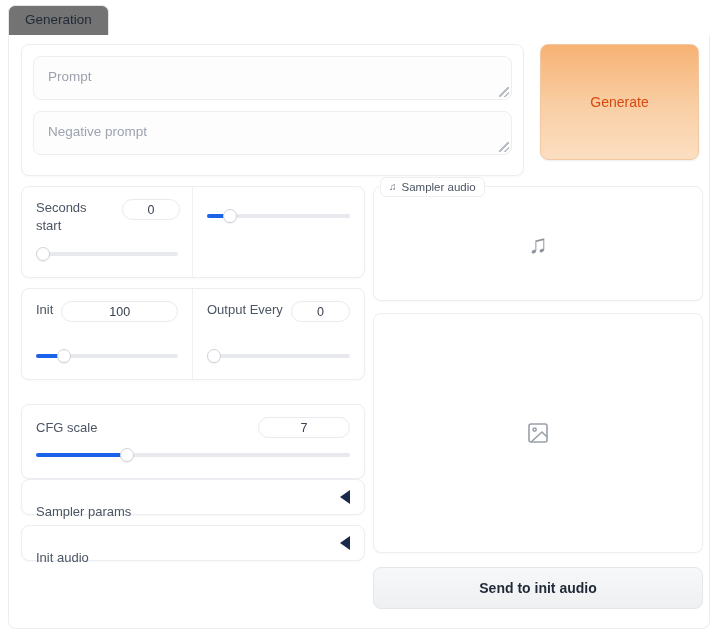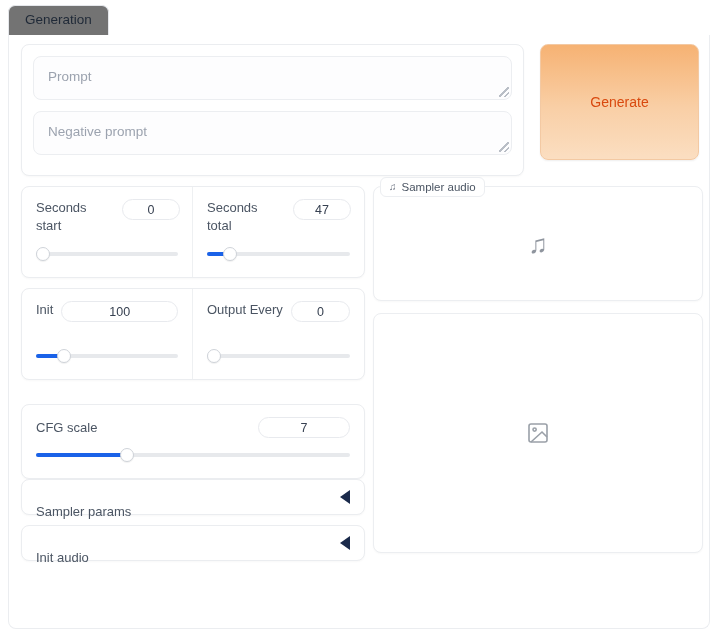--- a/index.html
+++ b/index.html
@@ -319,24 +319,20 @@
             <span class="slabel">Seconds start</span>
             <span class="numbox">0</span>
           </div>
           <div class="slider">
             <div class="track"></div>
             <div class="fill" style="width:0%"></div>
             <div class="knob" style="left:7px"></div>
           </div>
         </div>
         <div class="half">
-          <div class="srow">
-            <span class="slabel">Seconds total</span>
-            <span class="numbox">47</span>
-          </div>
           <div class="slider">
             <div class="track"></div>
             <div class="fill" style="width:16%"></div>
             <div class="knob" style="left:16%"></div>
           </div>
         </div>
       </div>
     </div>
 
     <div class="card slider-card">
@@ -400,16 +396,17 @@
     </div>
 
     <div class="panel image-panel">
       <svg class="ph-img" viewBox="0 0 24 24" fill="none" stroke="#9aa0a8" stroke-width="1.6">
         <rect x="3" y="3" width="18" height="18" rx="2"></rect>
         <circle cx="8.6" cy="8.6" r="1.6"></circle>
         <path d="M21 16l-5-5L5 21"></path>
       </svg>
     </div>
 
+    <button class="send-btn">Send to init audio</button>
 
   </div>
 
 </div>
 
 </body></html>

